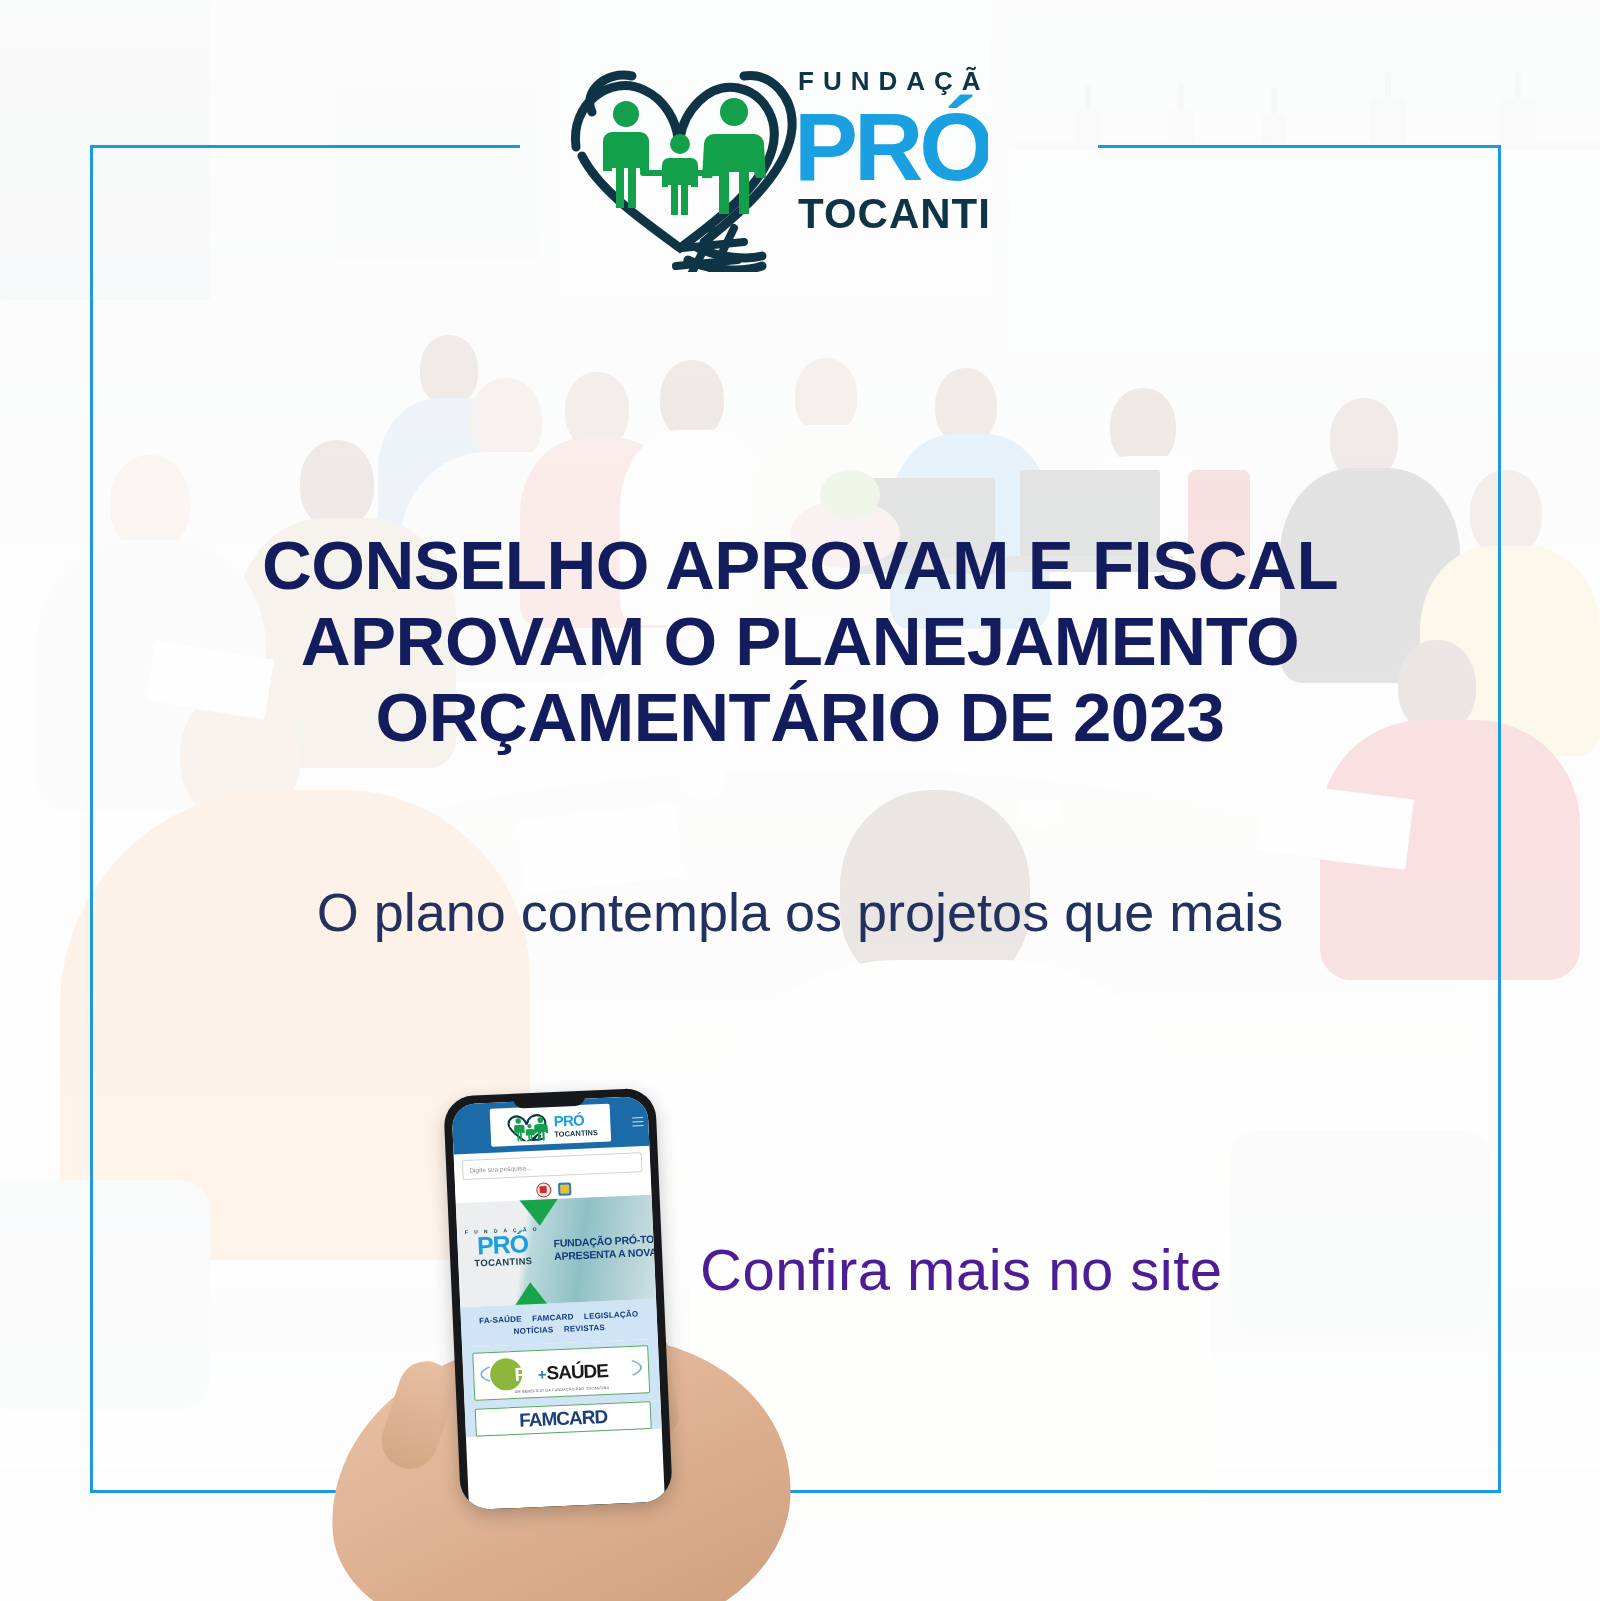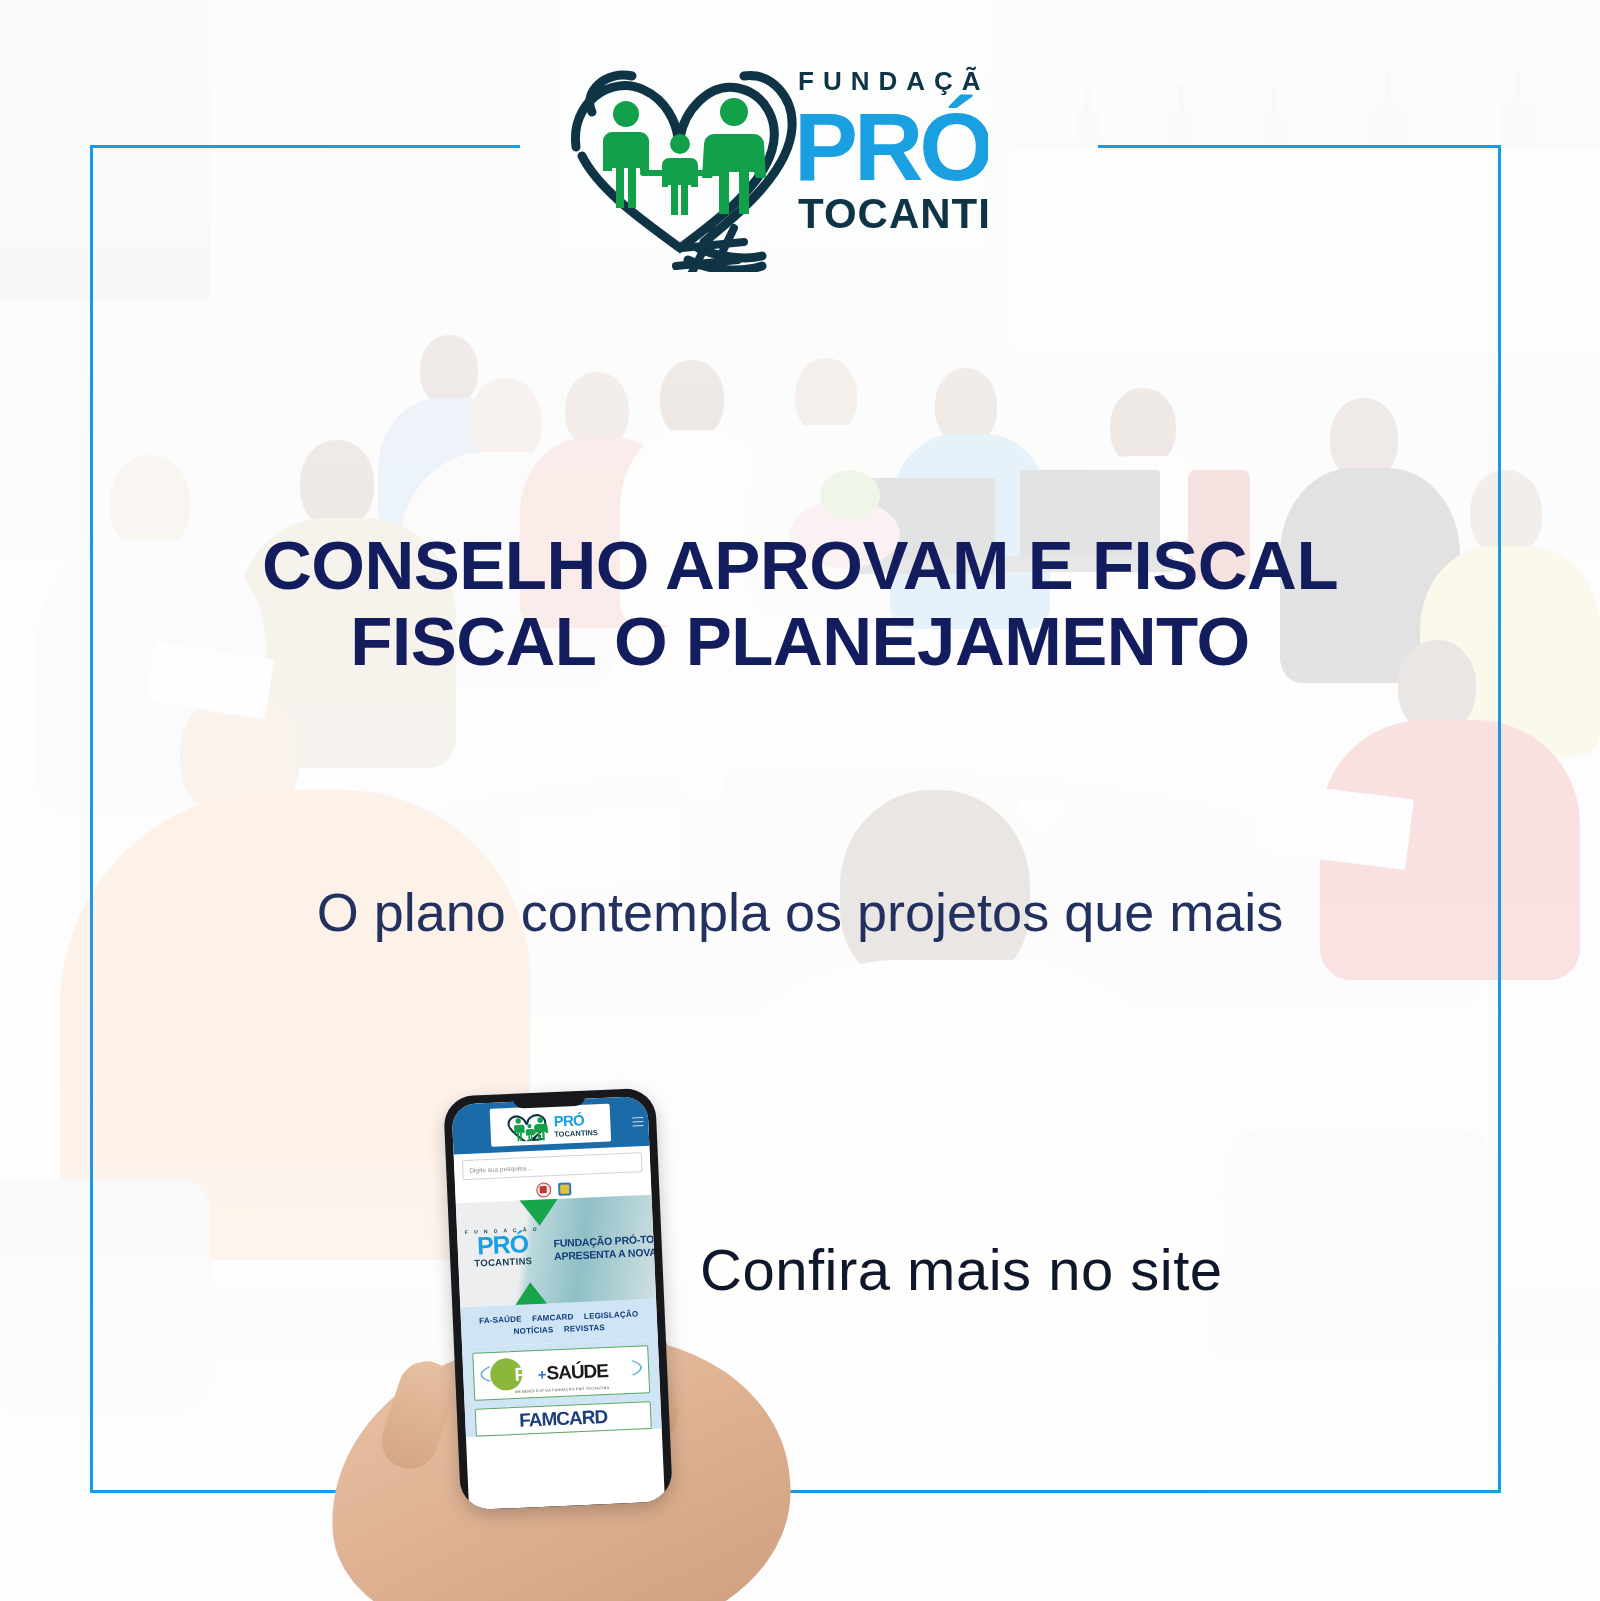--- a/index.html
+++ b/index.html
@@ -80,21 +80,21 @@
 
   .subhead{
     position:absolute;left:0;top:878px;width:1600px;
     text-align:center;color:#23315e;
     font-family:"Liberation Sans",sans-serif;
     font-weight:400;font-size:54px;line-height:68px;
   }
 
   .cta{
     position:absolute;left:700px;top:1238px;width:620px;
-    color:#0f172a;
+    color:#4c1d95;
     font-family:"Liberation Sans",sans-serif;
     font-weight:400;font-size:58px;line-height:64px;
     letter-spacing:0.5px;
   }
 
   
   .hand{position:absolute;left:270px;top:1300px;width:620px;height:330px;}
   .palm{position:absolute;left:60px;top:40px;width:460px;height:300px;
     background:linear-gradient(160deg,#e9c3a6 0%,#dfb293 45%,#cf9f7e 100%);
     border-radius:46% 42% 38% 44%/58% 52% 46% 42%;
@@ -322,21 +322,22 @@
       <text x="250" y="38" font-family="Liberation Sans, sans-serif" font-size="26" font-weight="bold" letter-spacing="9" fill="#0e3445">FUNDAÇÃO</text>
 
       <text x="246" y="128" font-family="Liberation Sans, sans-serif" font-size="96" font-weight="bold" letter-spacing="-4" fill="#1a9fe0">PRÓ</text>
 
       <text x="250" y="176" font-family="Liberation Sans, sans-serif" font-size="42" font-weight="bold" letter-spacing="1" fill="#0e3445">TOCANTINS</text>
     </svg>
   </div>
 
   <div class="headline">
     <div>CONSELHO APROVAM E FISCAL</div>
-    <div>FISCAL O PLANEJAMENTO</div>
+    <div>APROVAM O PLANEJAMENTO</div>
+    <div>ORÇAMENTÁRIO DE 2023</div>
   </div>
 
   <div class="subhead">
     <div>O plano contempla os projetos que mais</div>
   </div>
 
   <div class="cta">Confira mais no site</div>
 
   <div class="hand">
     <div class="palm"></div>

